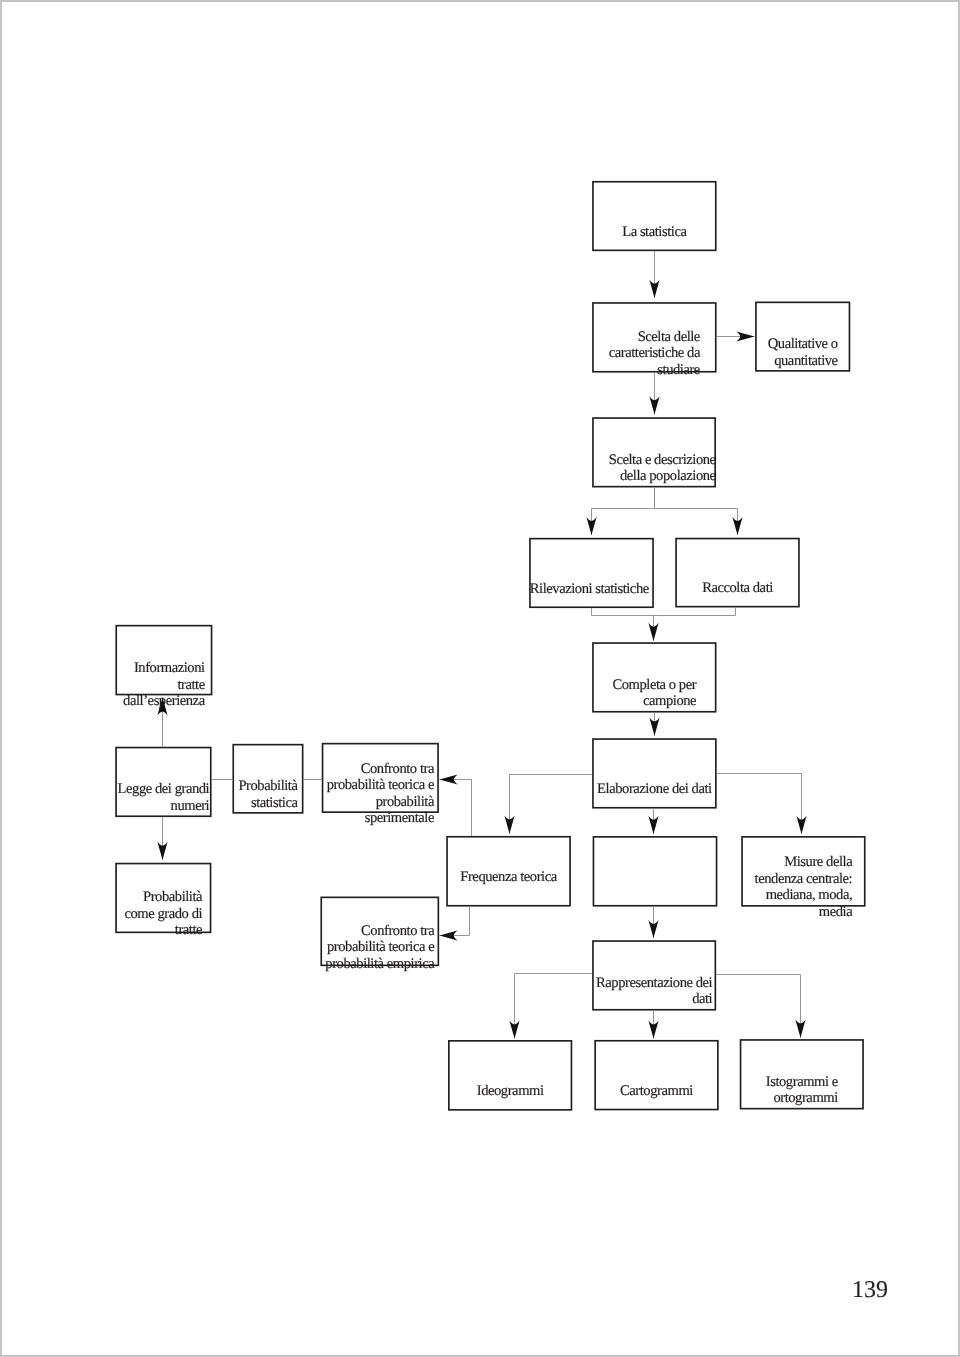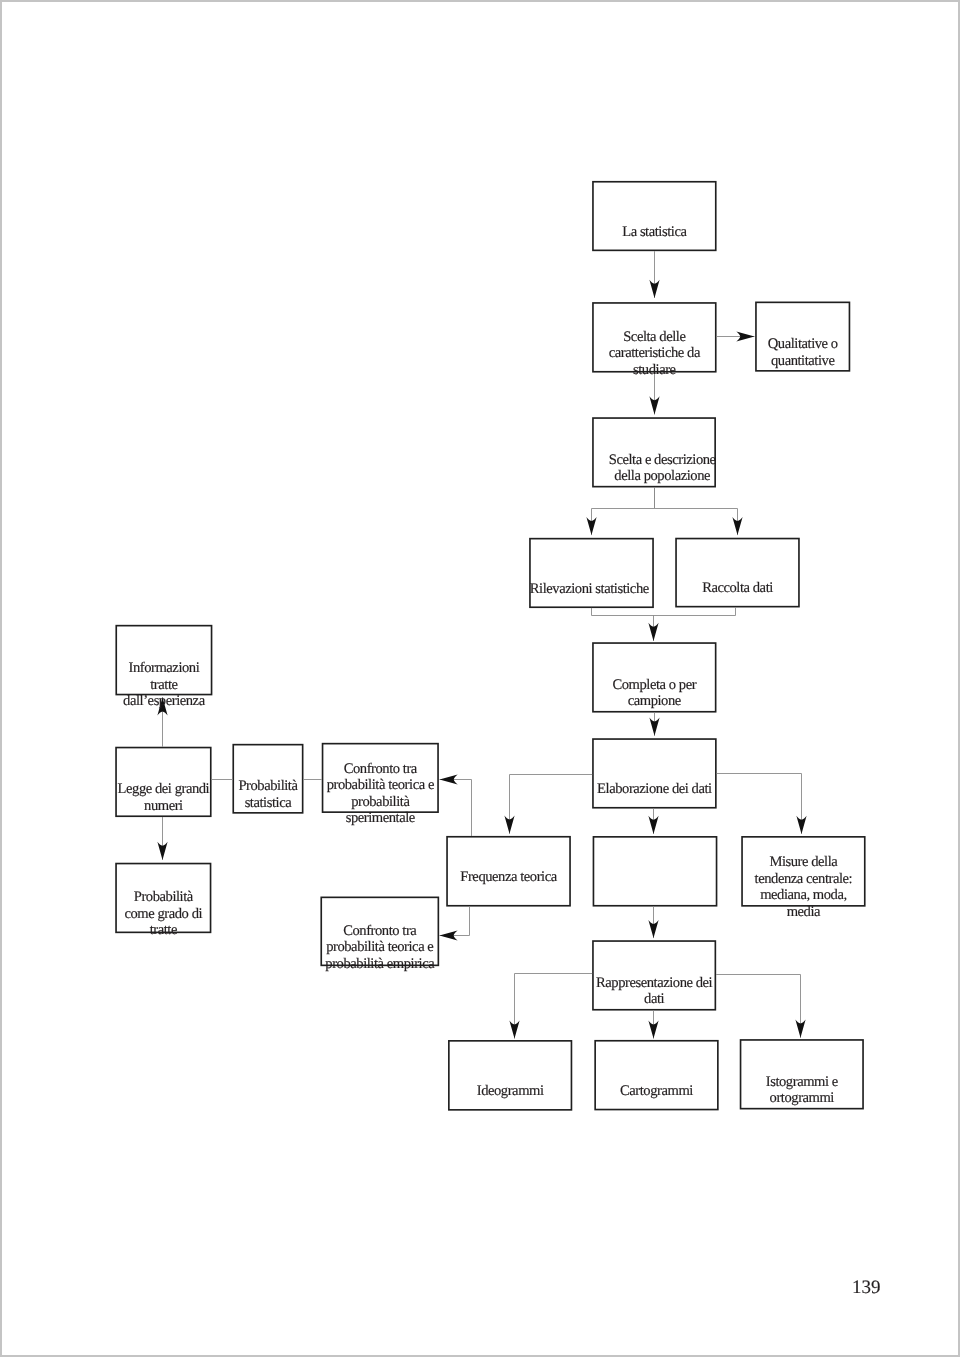--- a/index.html
+++ b/index.html
@@ -23,41 +23,41 @@
     box-sizing:border-box;
     border:0;
     background:transparent;
     display:flex;
     align-items:center;
     justify-content:center;
     z-index:2;
   }
   .nl {
     transform:translateZ(0);
-    text-align:center;
+    text-align:right;
     color:#231f20;
     -webkit-text-stroke:0.16px #231f20;
     font-size:14.6px;
     letter-spacing:-0.45px;
     line-height:16.55px;
     margin-top:32px;
   }
   .nl span { display:block; white-space:nowrap; }
   #links { position:absolute; left:0; top:0; z-index:1; }
   #pageborder { position:absolute; left:0; top:0; width:960px; height:1357px;
     box-sizing:border-box; border:2px solid #c4c4c4; z-index:5; pointer-events:none; }
   #links .link { fill:none; stroke:#8a8a8a; stroke-width:0.9; }
   #links .arrow { fill:#111111; stroke:none; }
   #links .boxline { fill:none; stroke:#1f1f1f; stroke-width:1.65; }
   #pagenum {
     position:absolute;
     left:852px; top:1277px;
     color:#231f20;
     -webkit-text-stroke:0.16px #231f20;
-    font-size:19px;
+    font-size:24px;
     transform:translateZ(0);
     z-index:3;
   }
 </style>
 </head>
 <body>
 
 <div id="page">
   <div id="pageborder"></div>
   <svg id="links" width="960" height="1357" viewBox="0 0 960 1357">

